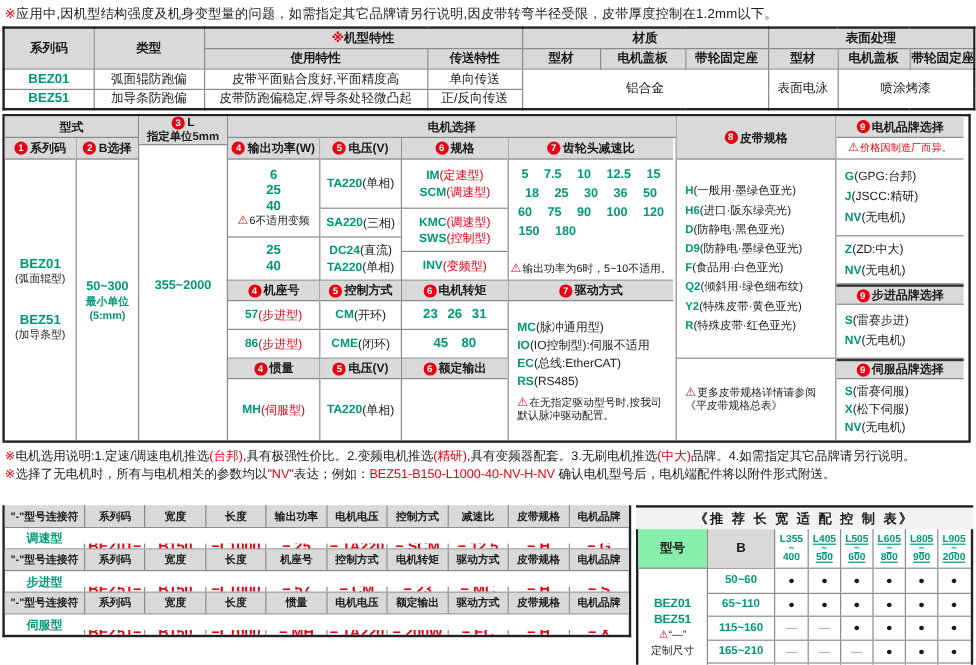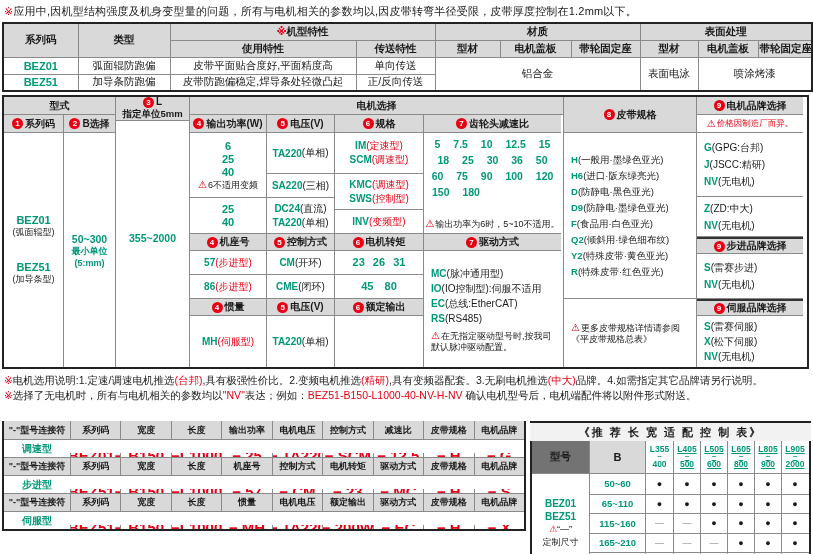--- a/index.html
+++ b/index.html
@@ -45,46 +45,46 @@
   
   .bottom { display:flex; gap:4px; margin:4px 0 0 2px; align-items:flex-start; }
   .btitle { border-top:2px solid #222; background:#f2f2f2; font-size:11px; font-weight:bold; text-align:center; letter-spacing:4px; padding:2px 0 1px 0; }
   .ex-table { width:524px; border:2px solid #222; border-top:none; }
   .ex-row { display:flex; height:18px; border-top:1px solid #8a8a8a; }
   .ex-row:first-child { border-top:none; }
   .ex-cell { flex:1; border-left:1px solid #8a8a8a; font-size:9px; display:flex; align-items:center; justify-content:center; overflow:hidden; white-space:nowrap; }
   .ex-cell.c0 { flex:none; width:66px; border-left:none; }
   .ex-head .ex-cell { background:#d9d9d9; font-weight:bold; }
   .ex-label { color:#009977; font-weight:bold; font-size:10px; }
-  .ex-val { color:#e60012; font-weight:bold; font-size:15px;margin-top:13px; }
+  .ex-val { color:#e60012; font-weight:bold; font-size:12px;margin-top:13px; }
   .ad-table { width:281px; border:2px solid #222; border-top:none; }
   .ad-flex { display:flex; }
   .ad-left { width:58px; border-right:1px solid #8a8a8a; display:flex; flex-direction:column; }
-  .ad-model-h { height:33px; background:#737373; font-weight:bold; font-size:10.5px; display:flex; align-items:center; justify-content:center; border-bottom:1px solid #8a8a8a; }
+  .ad-model-h { height:33px; background:#86efac; font-weight:bold; font-size:10.5px; display:flex; align-items:center; justify-content:center; border-bottom:1px solid #8a8a8a; }
   .ad-model-cell { height:98px; display:flex; flex-direction:column; align-items:center; justify-content:center; font-size:9px; line-height:13px; }
   .ad-right { flex:1; display:flex; flex-direction:column; }
   .ad-hrow { display:flex; height:33px; border-bottom:1px solid #8a8a8a; }
   .ad-b-h { width:56px; background:#d9d9d9; font-weight:bold; font-size:11px; display:flex; align-items:center; justify-content:center; border-right:1px solid #8a8a8a; }
   .ad-lhs { flex:1; display:flex; }
   .ad-lh { width:27px; display:flex; flex-direction:column; align-items:center; justify-content:center; color:#009977; font-weight:bold; font-size:8.5px; line-height:9px; }
   .ad-lh + .ad-lh { border-left:1px solid #8a8a8a;text-decoration:underline; }
   .ad-lh .sq { font-size:8px; line-height:6px; }
   .ad-row { display:flex; height:19.5px; border-top:1px solid #8a8a8a; }
   .ad-row:first-child { border-top:none; }
   .ad-b { width:56px; color:#009977; font-weight:bold; font-size:9.5px; display:flex; align-items:center; justify-content:center; border-right:1px solid #8a8a8a; }
   .ad-dot { width:27px; display:flex; align-items:center; justify-content:center; font-size:9px; }
   .ad-dot + .ad-dot { border-left:1px solid #8a8a8a; }
   .ad-dot.dash { color:#909090; }
 </style>
 </head>
 <body>
 
 <div class="page">
 
-  <div class="note-top"><span class="cr">※</span><span class="ck">应用中,因机型结构强度及机身变型量的问题，所有与电机相关的参数均以,因皮带转弯半径受限，皮带厚度控制在1.2mm以下。</span></div>
+  <div class="note-top"><span class="cr">※</span><span class="ck">应用中,因机型结构强度及机身变型量的问题，如需指定其它品牌请另行说明,因皮带转弯半径受限，皮带厚度控制在1.2mm以下。</span></div>
 
   <table class="t1">
     <colgroup>
       <col style="width:75px">
         <col style="width:92px">
         <col style="width:186px">
         <col style="width:79px">
       <col style="width:65px">
         <col style="width:71px">
         <col style="width:69px">

